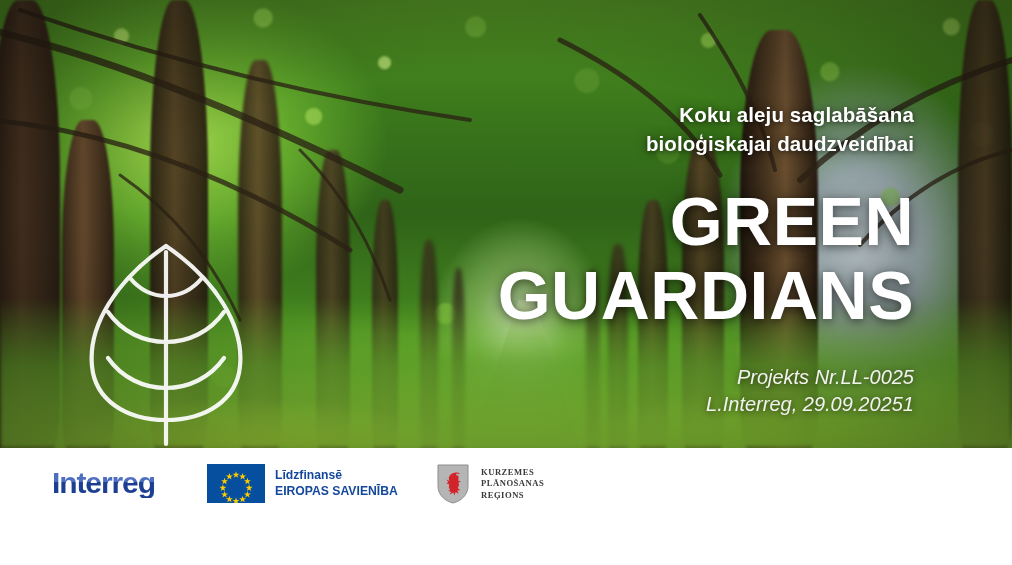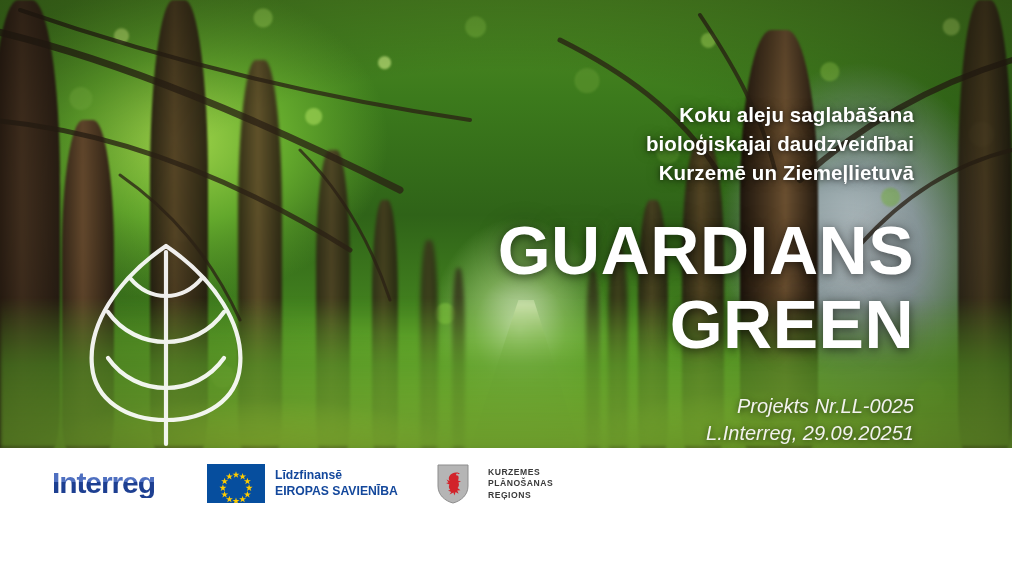--- a/index.html
+++ b/index.html
@@ -81,21 +81,21 @@
   .interreg-word { font-size:30px; font-weight:bold; letter-spacing:-1.1px; line-height:30px;
       background:linear-gradient(180deg,#4e6fc0 0%,#4e6fc0 47%,#1d3f91 47%,#1d3f91 100%);
       -webkit-background-clip:text; background-clip:text; color:transparent; }
   .latlit { position:absolute; left:52px; top:72px; font-size:17.5px; font-weight:bold;
             color:#1d3f91; letter-spacing:-.2px; }
 
   .eu-wrap { position:absolute; left:207px; top:16px; display:flex; align-items:center; gap:10px; }
   .eu-flag { width:58px; height:39px; background:#064e9e; position:relative; flex:0 0 auto; }
   .eu-text { font-size:12.2px; font-weight:bold; color:#14489c; line-height:15.5px; white-space:nowrap; }
 
-  .kpr-wrap { position:absolute; left:437px; top:16px; display:flex; align-items:center; gap:19px; }
+  .kpr-wrap { position:absolute; left:437px; top:16px; display:flex; align-items:center; gap:12px;font-family:Liberation Serif, serif; }
   .kpr-shield { width:32px; height:40px; flex:0 0 auto; }
   .kpr-text { font-size:8.6px; font-weight:bold; color:#3a3a3a; line-height:11.4px;
               letter-spacing:.5px; white-space:nowrap; }
 </style>
 </head>
 <body>
 
 <div class="slide">
 
   <div class="hero">
@@ -147,26 +147,25 @@
         <path d="M84 150 C 106 150 128 140 142 120"></path>
         <path d="M84 58 C 70 58 58 52 48 40"></path>
         <path d="M84 58 C 98 58 110 52 120 40"></path>
       </g>
     </svg>
 
     <div class="text-block">
       <div class="subtitle">
         <div>Koku aleju saglabāšana</div>
         <div>bioloģiskajai daudzveidībai</div>
-        <div>Kurzemē un Ziemeļlietuvā</div>
       </div>
 
       <div class="maintitle">
+        <div>GREEN</div>
         <div>GUARDIANS</div>
-        <div>GREEN</div>
       </div>
 
       <div class="meta">
         <div>Projekts Nr.LL-0025</div>
         <div>L.Interreg, 29.09.20251</div>
       </div>
     </div>
   </div>
 
   <div class="footer">

